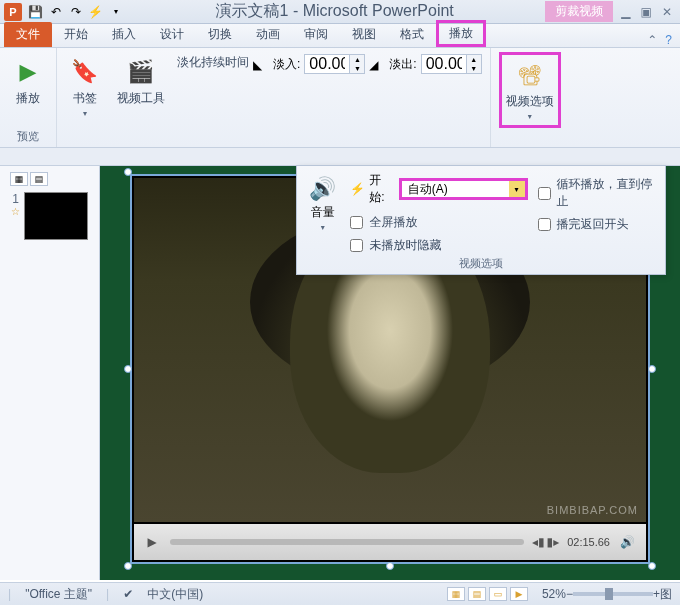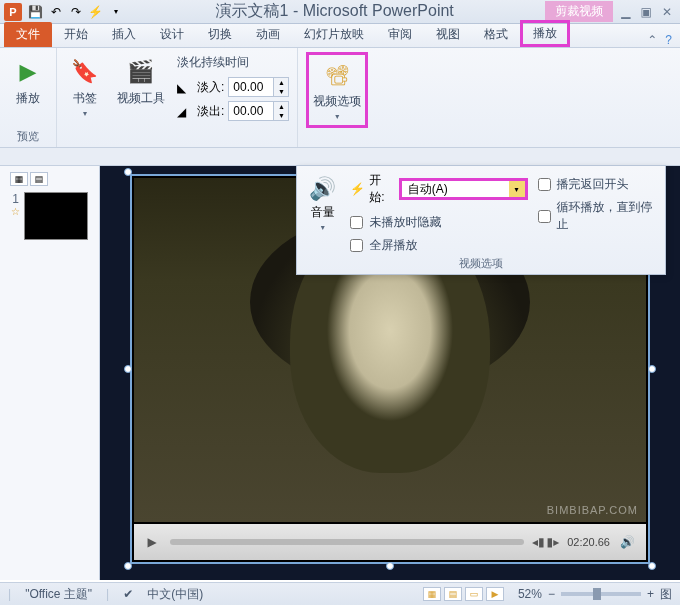--- a/index.html
+++ b/index.html
@@ -17,39 +17,39 @@
 .tab.playback{border:3px solid #e040d0;padding:2px 10px}
 .help{margin-left:auto;display:flex;gap:8px;margin-right:8px;align-items:center;color:#6a7a90}
 .ribbon{height:100px;background:linear-gradient(#f5f7fb,#eaeff7);border-bottom:1px solid #c5d0e0;display:flex;position:relative}
 .rgroup{border-right:1px solid #d5dde8;padding:4px 8px;display:flex;flex-direction:column;align-items:center;position:relative;height:100%}
 .rgroup-label{position:absolute;bottom:3px;left:0;right:0;text-align:center;font-size:11px;color:#5a6a80}
 .big-btn{display:flex;flex-direction:column;align-items:center;gap:2px;padding:4px;cursor:pointer}
 .big-btn .ic{width:32px;height:32px;display:flex;align-items:center;justify-content:center;font-size:22px}
 .big-btn .lbl{font-size:12px;color:#3a4a60}
 .play-ic{color:#3a9a3a;font-size:28px}
 .edit-group{flex-direction:row;align-items:flex-start;gap:8px}
-.fade-box{display:flex;flex-direction:column;gap:4px;margin-top:2px}
+.fade-box{display:flex;flex-direction:row;gap:4px;margin-top:2px}
 .fade-title{font-size:12px;color:#3a4a60;margin-bottom:2px}
 .fade-row{display:flex;align-items:center;gap:4px}
 .fade-row .ic{width:16px;height:12px}
 .spinner{display:flex;align-items:center;border:1px solid #b8c5d8;background:#fff;height:20px}
-.spinner input{border:none;width:44px;padding:0 4px;font-size:12px;outline:none}
+.spinner input{border:none;width:44px;padding:0 4px;font-size:16px;outline:none}
 .spinner .arrows{display:flex;flex-direction:column;border-left:1px solid #b8c5d8}
 .spinner .arrows span{width:14px;height:9px;display:flex;align-items:center;justify-content:center;font-size:7px;background:#f0f3f8;cursor:pointer}
 .video-opts-btn{border:3px solid #e040d0;padding:4px}
 .rulebar{height:18px;background:#e8edf5;border-bottom:1px solid #c5d0e0}
 .workspace{display:flex;height:414px;background:#fff}
 .thumbs{width:100px;background:#f5f7fb;border-right:1px solid #c5d0e0;padding:6px 4px;display:flex;flex-direction:column;align-items:center}
 .thumb-controls{display:flex;gap:2px;margin-bottom:6px;align-self:flex-start;margin-left:6px}
 .thumb-controls span{width:18px;height:14px;border:1px solid #b8c5d8;background:#fff;display:flex;align-items:center;justify-content:center;font-size:9px}
 .thumb-row{display:flex;align-items:flex-start;gap:4px}
 .thumb-num{display:flex;flex-direction:column;align-items:center;color:#5a6a80}
 .thumb-num .star{color:#d8a030;font-size:10px}
 .thumb{width:64px;height:48px;background:#000;border:1px solid #888}
-.slide-area{flex:1;position:relative;background:#0f172a;display:flex;align-items:flex-start;justify-content:center;padding-top:8px;overflow:hidden}
+.slide-area{flex:1;position:relative;background:#14532d;display:flex;align-items:flex-start;justify-content:center;padding-top:8px;overflow:hidden}
 .slide-canvas{width:520px;height:390px;position:relative}
 .video-frame{position:absolute;left:0;top:0;width:520px;height:390px;border:2px solid #7aa8d8;background:#000}
 .video-content{position:absolute;left:2px;top:2px;right:2px;bottom:40px;background:linear-gradient(180deg,#2a2815 0%,#3a3820 30%,#4a4530 100%);overflow:hidden}
 .face{position:absolute;left:50%;top:48%;transform:translate(-50%,-50%);width:200px;height:260px;background:radial-gradient(ellipse 90px 130px at 50% 45%,#d8d0b0 0%,#c0b898 45%,#3a3820 70%);border-radius:50% 50% 45% 45%}
 .hair{position:absolute;left:50%;top:10%;transform:translateX(-50%);width:280px;height:180px;background:radial-gradient(ellipse at 50% 80%,transparent 35%,#2a2818 50%,#1a1810 70%);border-radius:50%}
 .watermark{position:absolute;right:8px;bottom:6px;color:rgba(255,255,255,.45);font-size:11px;letter-spacing:1px}
 .playbar{position:absolute;left:2px;right:2px;bottom:2px;height:36px;background:linear-gradient(#e8e8e8,#d0d0d0);display:flex;align-items:center;padding:0 8px;gap:8px}
 .playbar .pbtn{width:20px;height:20px;display:flex;align-items:center;justify-content:center;color:#555}
 .playbar .track{flex:1;height:6px;background:#b8b8b8;border-radius:3px;position:relative}
 .playbar .skip{display:flex;gap:2px;color:#555}
@@ -67,21 +67,21 @@
 .start-row .combo{border:3px solid #e040d0;display:flex;align-items:center;background:#fff;height:22px;width:138px}
 .combo .sel{flex:1;padding:0 6px;font-size:12px}
 .combo .dd{width:16px;background:#f3d970;height:100%;display:flex;align-items:center;justify-content:center;font-size:8px}
 .chk-col{display:flex;flex-direction:column;gap:6px}
 .chk{display:flex;align-items:center;gap:6px;font-size:12px;color:#3a4a60}
 .chk input{width:13px;height:13px}
 .popup-label{position:absolute;bottom:3px;left:0;right:0;text-align:center;font-size:11px;color:#5a6a80}
 .statusbar{position:absolute;left:0;right:0;bottom:0;height:23px;background:linear-gradient(#e8edf5,#dde5f0);border-top:1px solid #c5d0e0;display:flex;align-items:center;padding:0 8px;gap:14px;color:#4a5a70;font-size:12px}
 .statusbar .views{margin-left:auto;display:flex;gap:3px}
 .statusbar .views span{width:18px;height:14px;border:1px solid #b8c5d8;background:#fff;display:flex;align-items:center;justify-content:center;font-size:9px;color:#d8a030}
-.zoom{display:flex;align-items:center;gap:6px}
+.zoom{display:flex;align-items:center;gap:0}
 .zoom .slider{width:80px;height:4px;background:#b8c5d8;position:relative}
 .zoom .slider .th{position:absolute;left:40%;top:-4px;width:8px;height:12px;background:#8a9ab0}
 .divider{color:#b8c5d8}
 </style>
 </head>
 <body>
 
 <div class="titlebar">
   <div class="p-icon">P</div>
   <div class="qat">
@@ -100,21 +100,20 @@
   </div>
 </div>
 
 <div class="tabs">
   <div class="tab file">文件</div>
   <div class="tab">开始</div>
   <div class="tab">插入</div>
   <div class="tab">设计</div>
   <div class="tab">切换</div>
   <div class="tab">动画</div>
-  <div class="tab">幻灯片放映</div>
   <div class="tab">审阅</div>
   <div class="tab">视图</div>
   <div class="tab">格式</div>
   <div class="tab playback">播放</div>
   <div class="help">
     <span>⌃</span>
     <span style="color:#4a8ad8">?</span>
   </div>
 </div>
 
@@ -195,21 +194,21 @@
           <div class="face"></div>
           <div class="watermark">BIMBIBAP.COM</div>
         </div>
         <div class="playbar">
           <div class="pbtn">▶</div>
           <div class="track"></div>
           <div class="skip">
             <span>◂▮</span>
             <span>▮▸</span>
           </div>
-          <div class="time">02:20.66</div>
+          <div class="time">02:15.66</div>
           <div class="pbtn">🔊</div>
         </div>
         <div class="handles">
 
           <div class="handle h-tl"></div>
           <div class="handle h-t"></div>
           <div class="handle h-tr"></div>
           <div class="handle h-l"></div>
           <div class="handle h-r"></div>
           <div class="handle h-bl"></div>
@@ -233,36 +232,36 @@
         <span style="color:#d8a030">⚡</span>
         <span>开始:</span>
         <div class="combo">
           <div class="sel">自动(A)</div>
           <div class="dd">▾</div>
         </div>
       </div>
       <div class="chk-col">
         <label class="chk">
             <input type="checkbox" style="">
-            <span>未播放时隐藏</span>
+            <span>全屏播放</span>
           </label>
         <label class="chk">
             <input type="checkbox" style="">
-            <span>全屏播放</span>
+            <span>未播放时隐藏</span>
           </label>
       </div>
     </div>
     <div class="chk-col" style="margin-top:4px">
       <label class="chk">
           <input type="checkbox" style="">
-          <span>播完返回开头</span>
+          <span>循环播放，直到停止</span>
         </label>
       <label class="chk">
           <input type="checkbox" style="">
-          <span>循环播放，直到停止</span>
+          <span>播完返回开头</span>
         </label>
     </div>
   </div>
   <div class="popup-label">视频选项</div>
 </div>
 
 <div class="statusbar">
   <span class="divider">|</span>
   <span>"Office 主题"</span>
   <span class="divider">|</span>

